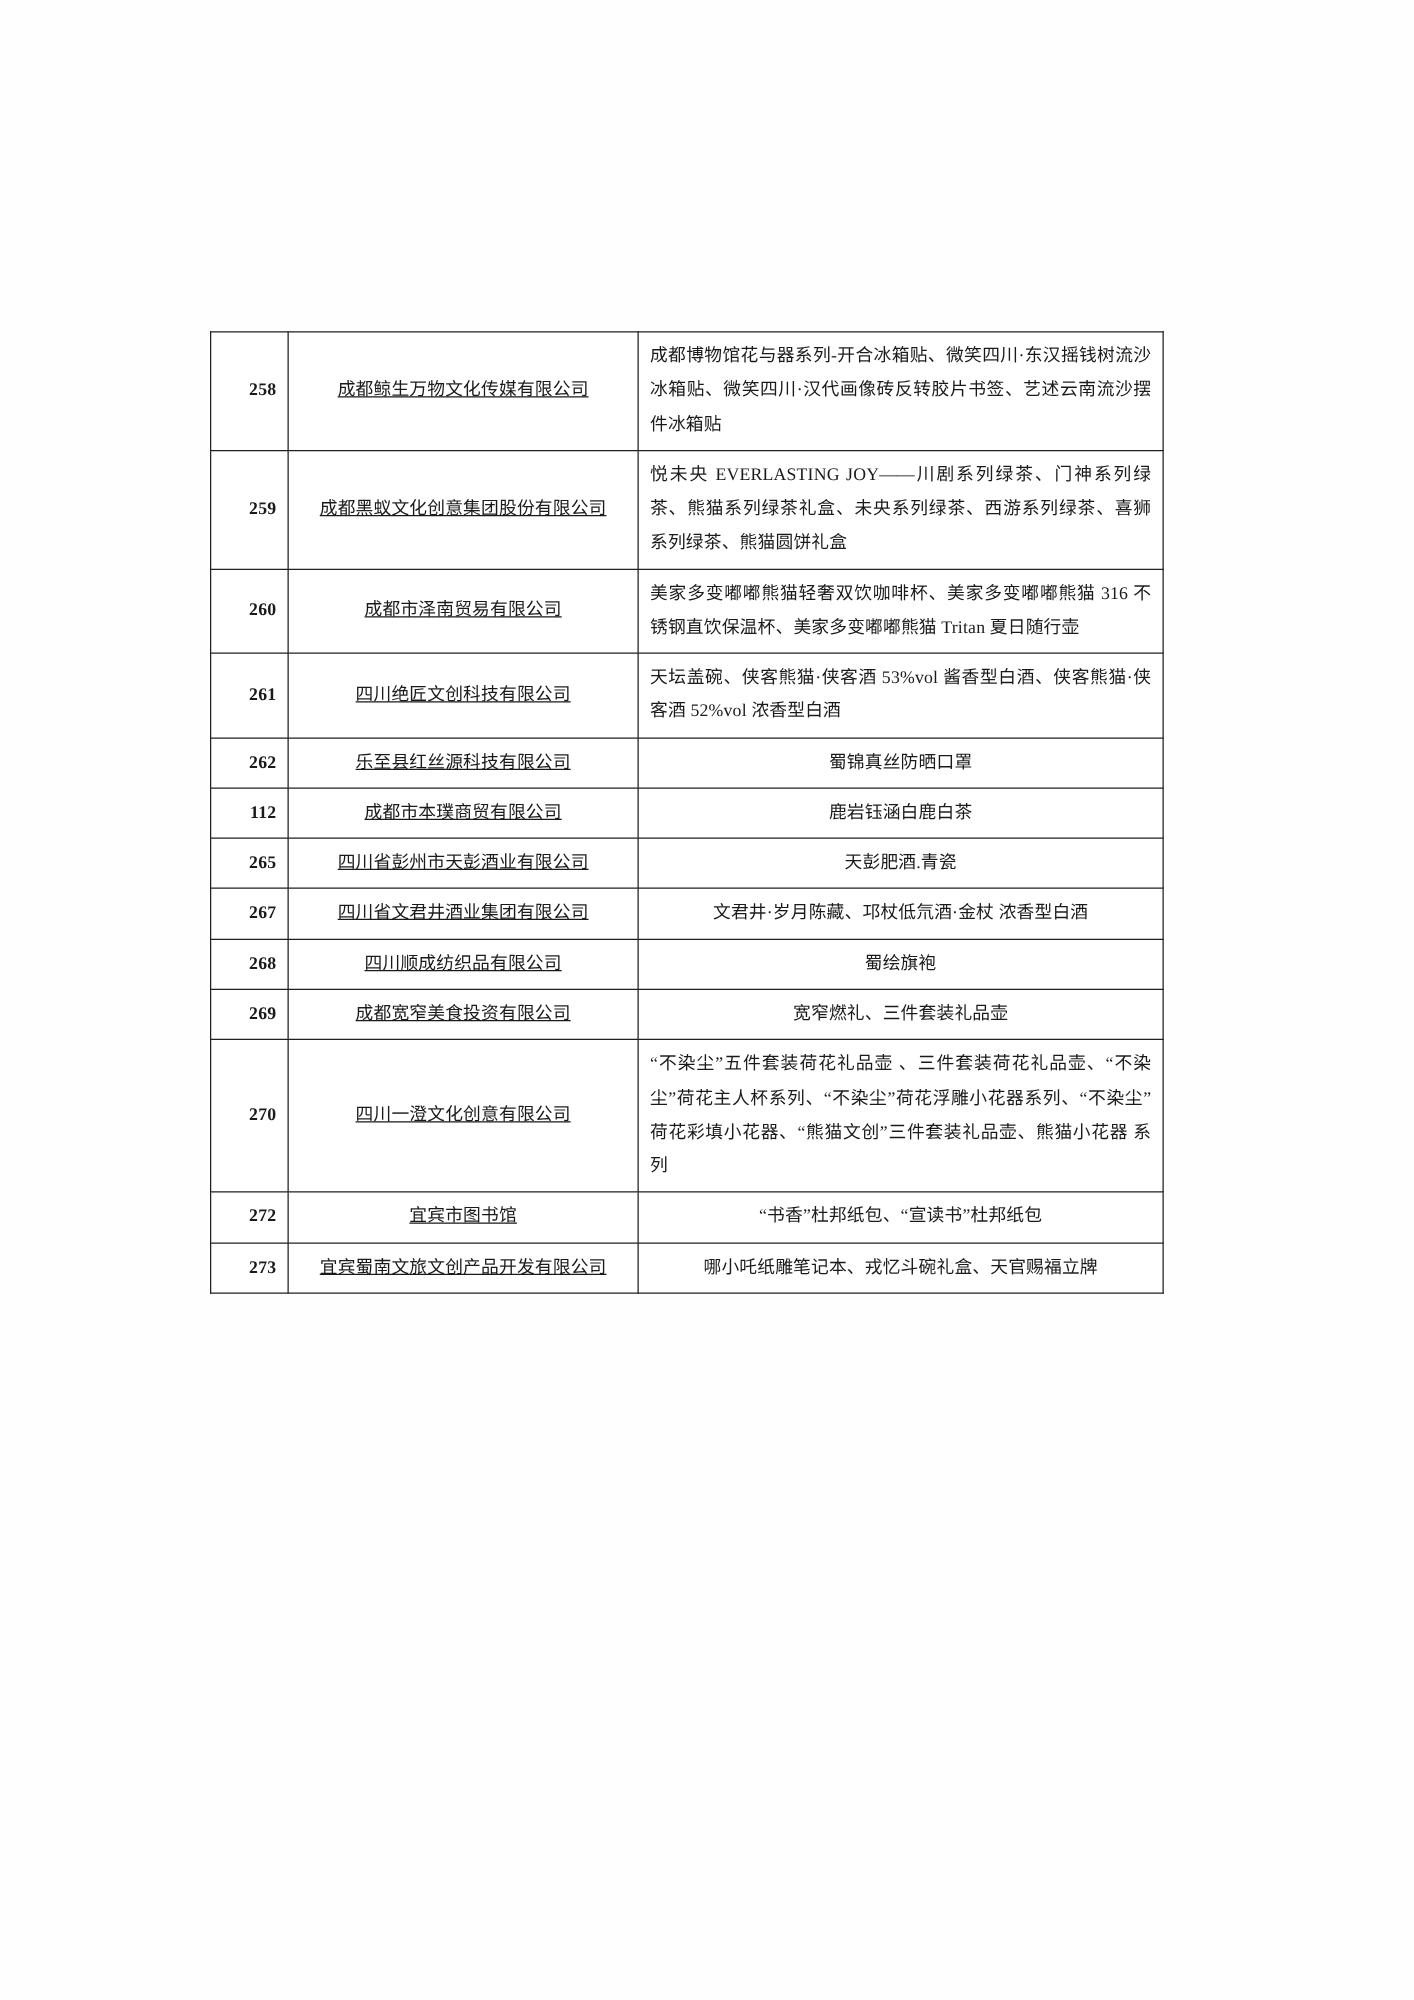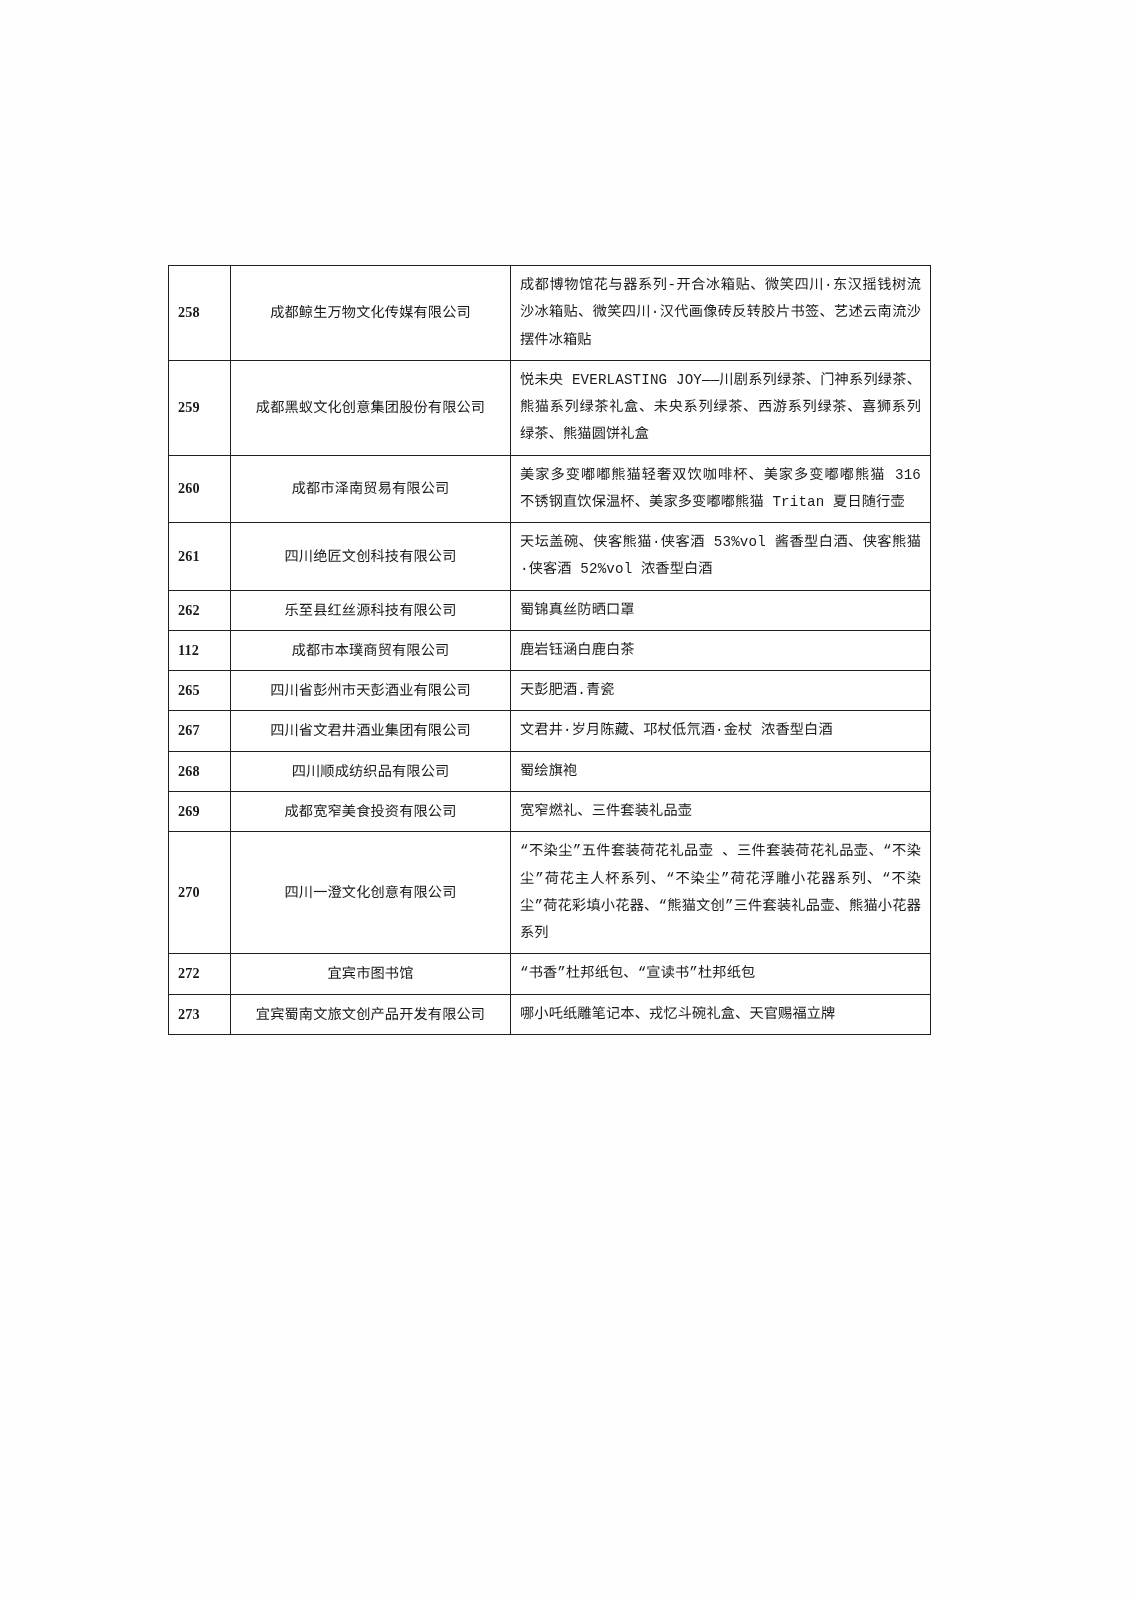--- a/index.html
+++ b/index.html
@@ -47,43 +47,43 @@
   table.listing td {
     border: 1.15px solid #231f20;
     padding: 6px 9px;
     vertical-align: middle;
     font-size: 14.2px;
     line-height: 1.92;
     letter-spacing: 0.15px;
   }
 
   td.idx {
-    text-align: left;
+    text-align: right;
     font-weight: bold;
     font-size: 15px;
     font-family: "Liberation Serif", "DejaVu Serif", serif;
     padding: 6px 2px;
     letter-spacing: 0.4px;
   }
 
   td.name {
     text-align: center;
     padding: 6px 6px;
     white-space: nowrap;
+    text-decoration: underline;
   }
 
   td.prod {
     text-align: justify;
     text-justify: inter-ideograph;
     padding: 7px 10px 7px 10px;
-    font-family: Liberation Mono, monospace;
   }
 
   td.prod.center {
-    text-align: left;
+    text-align: center;
   }
 
   
   .sheet-edge {
     position: absolute;
     left: 0; top: 0;
     width: 1131px; height: 1600px;
     pointer-events: none;
     box-shadow: inset 0 0 0 0 rgba(0,0,0,0);
   }

